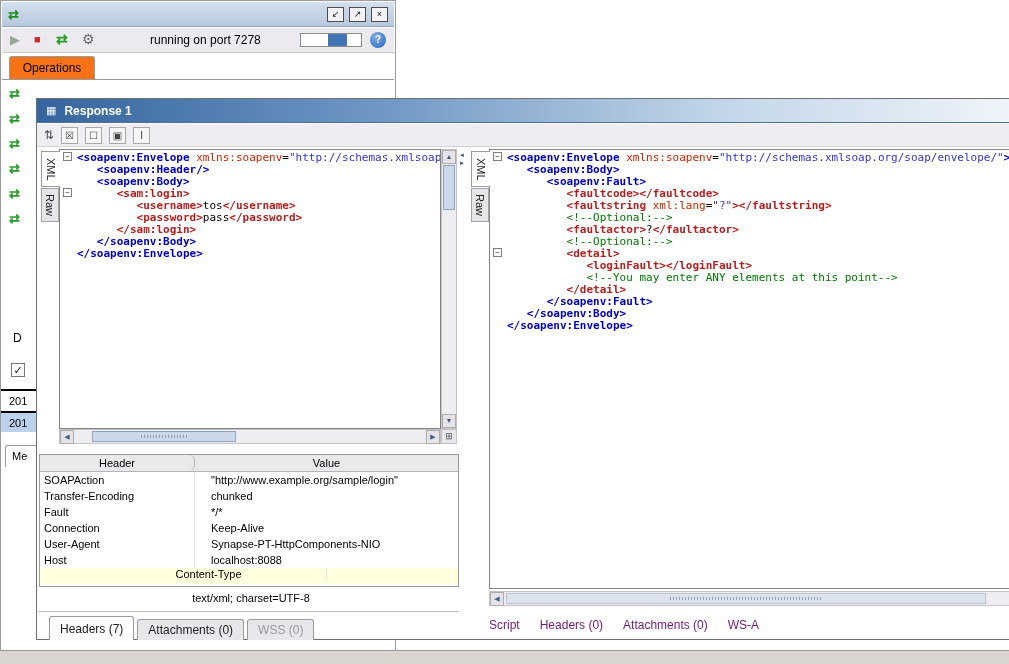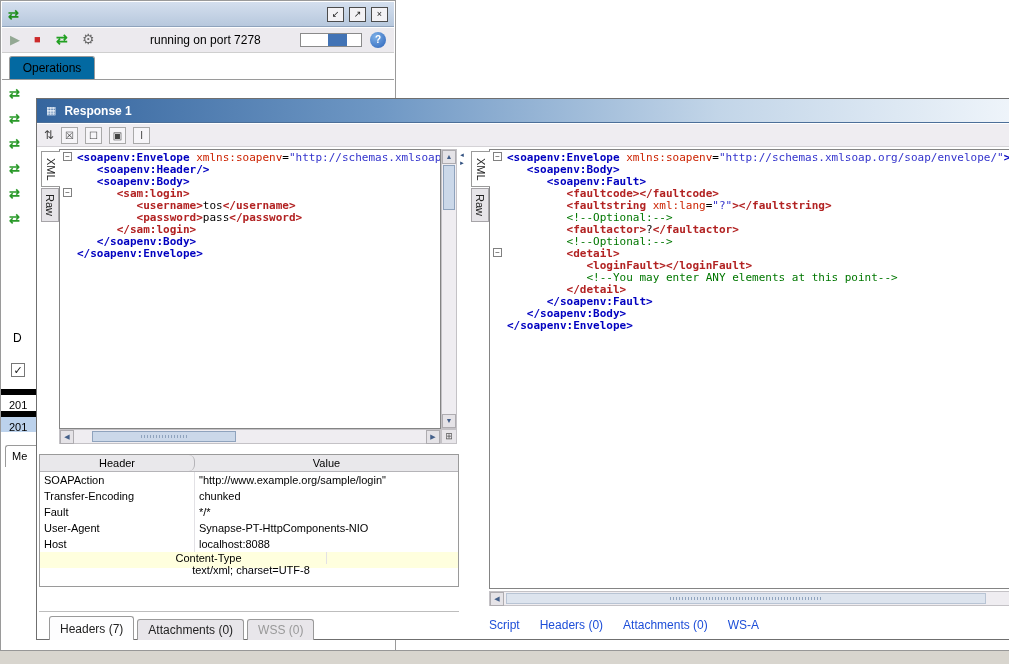--- a/index.html
+++ b/index.html
@@ -21,29 +21,29 @@
   .tb-run{left:8px;top:4px;font-size:13px;color:#93a893;}
   .tb-stop{left:32px;top:5px;font-size:11px;color:#cc2a2a;}
   .tb-restart{left:54px;top:3px;font-size:14px;color:#22a022;font-weight:bold;}
   .tb-gear{left:80px;top:3px;font-size:14px;color:#6a6a6a;}
   .tb-status{left:148px;top:5px;font-size:12px;}
   .tb-progress{left:298px;top:5px;width:62px;height:14px;background:#fff;border:1px solid #8a8a8a;}
   .tb-progress-chunk{position:absolute;left:45%;top:0;width:32%;height:100%;background:#4273b5;}
   .tb-help{left:368px;top:4px;width:16px;height:16px;border-radius:50%;
     background:radial-gradient(circle at 35% 30%,#7db0e8,#2a62b8);color:#fff;font-size:10px;font-weight:bold;
     text-align:center;line-height:16px;}
-  .op-tab{position:absolute;left:8px;top:55px;width:86px;height:23px;background:#0369a1;border:1px solid #9a9a9a;border-bottom:none;
+  .op-tab{position:absolute;left:8px;top:55px;width:86px;height:23px;background:#f97316;border:1px solid #9a9a9a;border-bottom:none;
     border-radius:3px 3px 0 0;font-size:12px;display:flex;align-items:center;justify-content:center;}
   .mw-tabline{position:absolute;left:1px;top:78px;right:1px;border-top:1px solid #9a9a9a;}
   .side-icons{position:absolute;left:8px;top:86px;width:24px;display:flex;flex-direction:column;gap:12px;}
   .side-ic{color:#2a9a2a;font-size:13px;font-weight:bold;line-height:13px;}
   .d-label{position:absolute;left:12px;top:330px;font-size:12px;}
   .mw-checkbox{position:absolute;left:10px;top:362px;width:14px;height:14px;border:1px solid #777;background:#fff;
     font-size:11px;line-height:12px;text-align:center;color:#111;}
-  .log-row{position:absolute;left:0;width:36px;height:21px;font-size:11px;line-height:21px;padding-left:8px;background:#fff;border-top:6px solid #000000;}
+  .log-row{position:absolute;left:0;width:36px;height:21px;font-size:11px;line-height:21px;padding-left:8px;background:#fff;border-top:2px solid #000000;}
   .log-row.r1{top:388px;}
   .log-row.r2{top:410px;background:#bcd2ec;}
   .me-tab{position:absolute;left:4px;top:444px;width:31px;height:22px;border:1px solid #9a9a9a;border-right:none;border-bottom:none;
     border-radius:3px 0 0 0;background:#fff;font-size:11px;padding:4px 0 0 6px;overflow:hidden;}
 
   
   .resp-window{position:absolute;left:36px;top:98px;width:973px;height:542px;background:#fff;border:1px solid #6f6f6f;border-right:none;}
   .rw-titlebar{position:absolute;left:0;top:0;right:0;height:24px;
     background:linear-gradient(90deg,#35659e 0%,#6e97c4 35%,#c2d5e8 70%,#eef4fa 100%);
     border-bottom:1px solid #4c6f99;display:flex;align-items:center;gap:8px;padding:0 9px;}
@@ -94,34 +94,34 @@
   .r-hscroll{left:452px;top:492px;width:521px;height:15px;}
   .r-thumb{position:absolute;left:16px;top:1px;width:480px;height:11px;background:#dde4ee;border:1px solid #b8c4d4;}
   .split-arrows{position:absolute;left:422px;top:53px;display:flex;flex-direction:column;gap:2px;font-size:6px;color:#2f4f7f;line-height:6px;}
 
   
   .htable{position:absolute;left:2px;top:355px;width:420px;height:133px;border:1px solid #9a9a9a;background:#fff;font-size:11px;}
   .ht-head{display:flex;height:17px;background:#e9e8eb;border-bottom:1px solid #b5b4b8;}
   .ht-hc{display:flex;align-items:center;justify-content:center;border-right:1px solid #b5b4b8;border-radius:6px;}
   .ht-hc:first-child{width:155px;}
   .ht-hc:last-child{flex:1;border-right:none;}
-  .ht-row{display:flex;height:16px;align-items:center;}
+  .ht-row{display:flex;height:16px;align-items:center;gap:12px;}
   .ht-row.hl{background:#ffffde;flex-direction:column;}
   .ht-c1{width:155px;padding-left:4px;border-right:1px solid #e2e1e5;height:100%;display:flex;align-items:center;}
   .ht-c2{flex:1;padding-left:4px;}
 
   
   .tabline-left{position:absolute;left:2px;top:512px;width:420px;border-top:1px solid #bdbdbd;}
   .left-tabbar{position:absolute;left:2px;top:516px;width:430px;height:25px;display:flex;align-items:flex-end;gap:3px;padding-left:10px;}
   .btab{height:21px;border:1px solid #9a9a9a;border-bottom:none;background:#e8e6ea;border-radius:3px 3px 0 0;
     padding:0 10px;font-size:12px;display:flex;align-items:center;color:#222;}
   .btab.sel{background:#fdfdfe;height:24px;}
   .btab.dis{color:#999;}
   .right-tabbar{position:absolute;left:452px;top:519px;display:flex;gap:20px;font-size:12px;}
-  .rtab{color:#1d4ed8;}
+  .rtab{color:#701a75;}
 
   
   .bottom-strip{position:absolute;left:0;top:650px;width:1009px;height:14px;background:#d8d5ce;border-top:1px solid #979797;}
 </style>
 </head>
 <body>
 
 <div class="screen">
 
   <div class="mock-window">
@@ -214,20 +214,24 @@
           </div>
           <div class="ht-row">
             <div class="ht-c1">Transfer-Encoding</div>
             <div class="ht-c2">chunked</div>
           </div>
           <div class="ht-row">
             <div class="ht-c1">Fault</div>
             <div class="ht-c2">*/*</div>
           </div>
           <div class="ht-row">
+            <div class="ht-c1">Connection</div>
+            <div class="ht-c2">Keep-Alive</div>
+          </div>
+          <div class="ht-row">
             <div class="ht-c1">User-Agent</div>
             <div class="ht-c2">Synapse-PT-HttpComponents-NIO</div>
           </div>
           <div class="ht-row">
             <div class="ht-c1">Host</div>
             <div class="ht-c2">localhost:8088</div>
           </div>
           <div class="ht-row hl">
             <div class="ht-c1">Content-Type</div>
             <div class="ht-c2">text/xml; charset=UTF-8</div>

